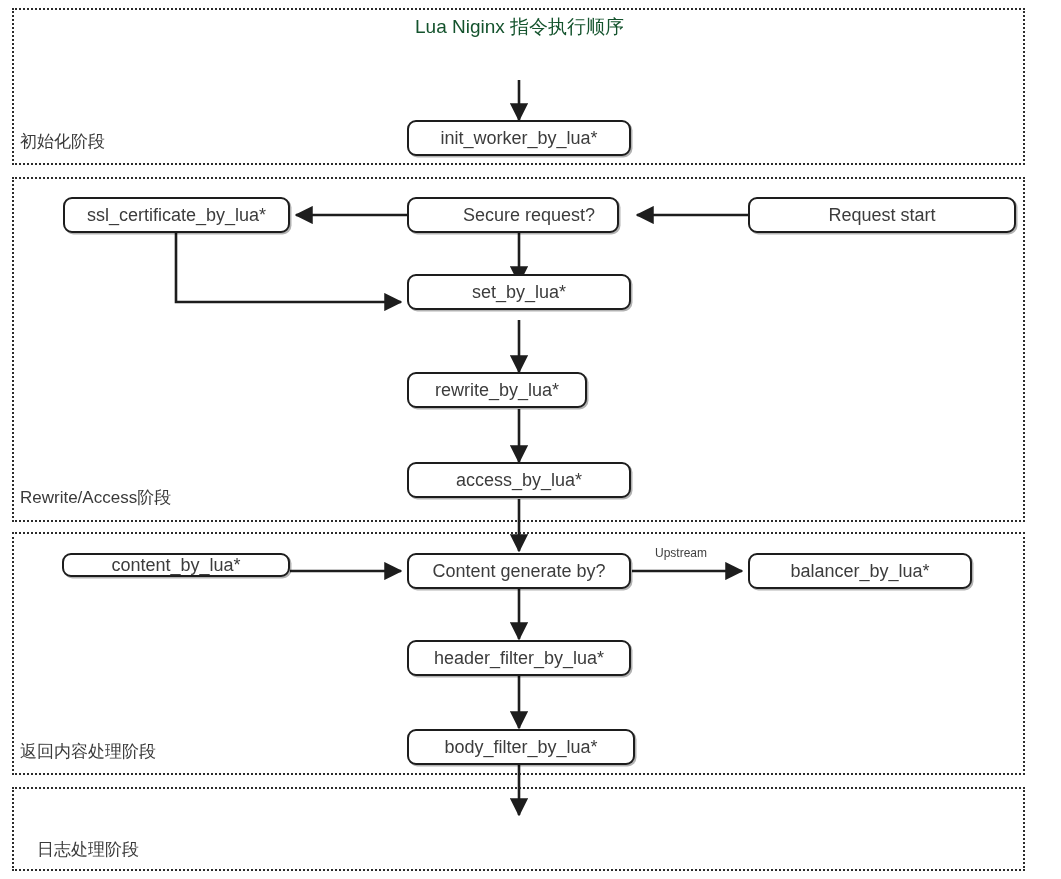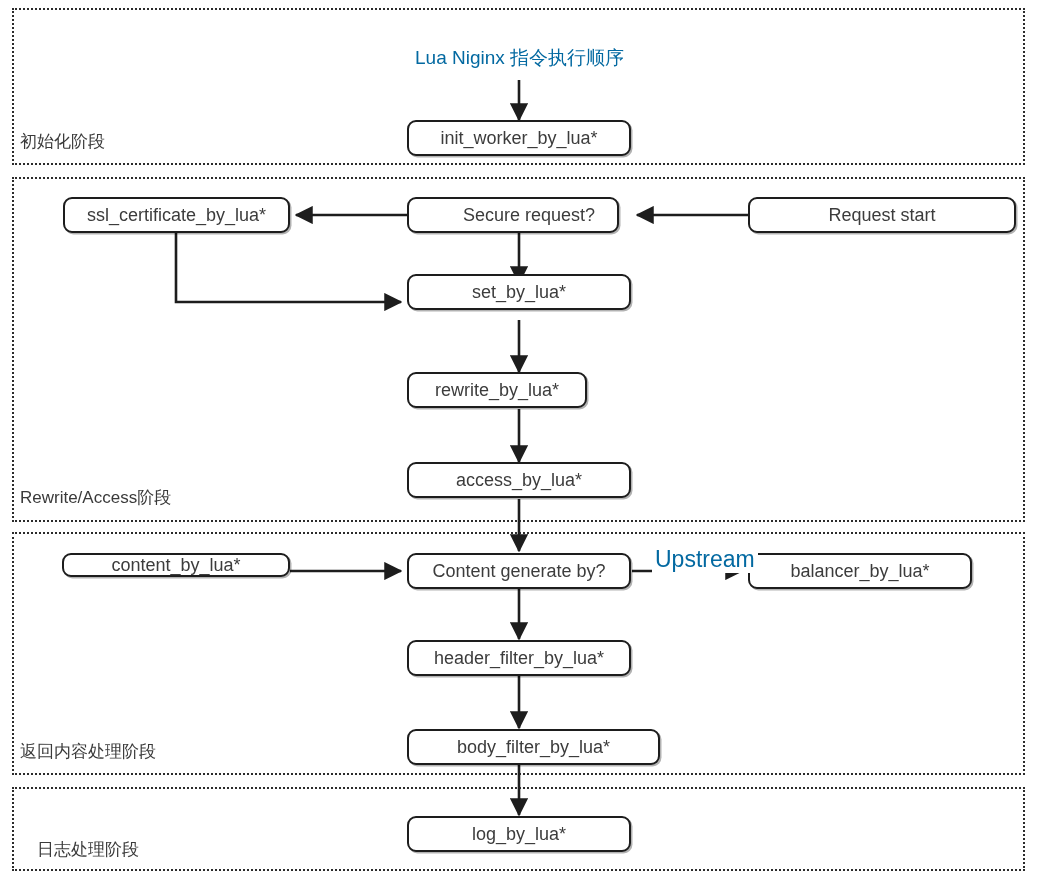--- a/index.html
+++ b/index.html
@@ -49,34 +49,33 @@
     font-size: 18px;
     display: flex;
     align-items: center;
     justify-content: center;
     white-space: nowrap;
     box-shadow: 1.5px 1.5px 0 rgba(0,0,0,0.30);
     z-index: 3;
   }
   .edge-label {
     position: absolute;
-    font-size: 23px;
-    color: #0369a1;
+    font-size: 12px;
+    color: #404040;
     background: #ffffff;
     padding: 0 3px;
     white-space: nowrap;
     z-index: 4;
   }
   .title {
     position: absolute;
     font-size: 19px;
-    color: #0369a1;
+    color: #14532d;
     white-space: nowrap;
     z-index: 4;
-    margin-top: 31px;
   }
 </style>
 </head>
 <body>
 
 <div id="canvas">
 
   <div class="phase" style="left:12px; top:8px; width:1013px; height:157px;"></div>
   <div class="phase" style="left:12px; top:177px; width:1013px; height:345px;"></div>
   <div class="phase" style="left:12px; top:532px; width:1013px; height:243px;"></div>
@@ -131,19 +130,18 @@
   <div class="node" style="left:407px; top:197px; width:212px; height:36px;padding-left:32px;">Secure request?</div>
   <div class="node" style="left:63px; top:197px; width:227px; height:36px;">ssl_certificate_by_lua*</div>
   <div class="node" style="left:407px; top:274px; width:224px; height:36px;">set_by_lua*</div>
   <div class="node" style="left:407px; top:372px; width:180px; height:36px;">rewrite_by_lua*</div>
   <div class="node" style="left:407px; top:462px; width:224px; height:36px;">access_by_lua*</div>
 
   <div class="node" style="left:62px; top:553px; width:228px; height:24px;">content_by_lua*</div>
   <div class="node" style="left:407px; top:553px; width:224px; height:36px;">Content generate by?</div>
   <div class="node" style="left:748px; top:553px; width:224px; height:36px;">balancer_by_lua*</div>
   <div class="node" style="left:407px; top:640px; width:224px; height:36px;">header_filter_by_lua*</div>
-  <div class="node" style="left:407px; top:729px; width:253px; height:36px;">body_filter_by_lua*</div>
+  <div class="node" style="left:407px; top:729px; width:228px; height:36px;">body_filter_by_lua*</div>
 
-  <div class="node" style="left:407px; top:816px; width:224px; height:36px;">log_by_lua*</div>
 
   <div class="edge-label" style="left:652px; top:546px;">Upstream</div>
 
 </div>
 
 </body></html>

